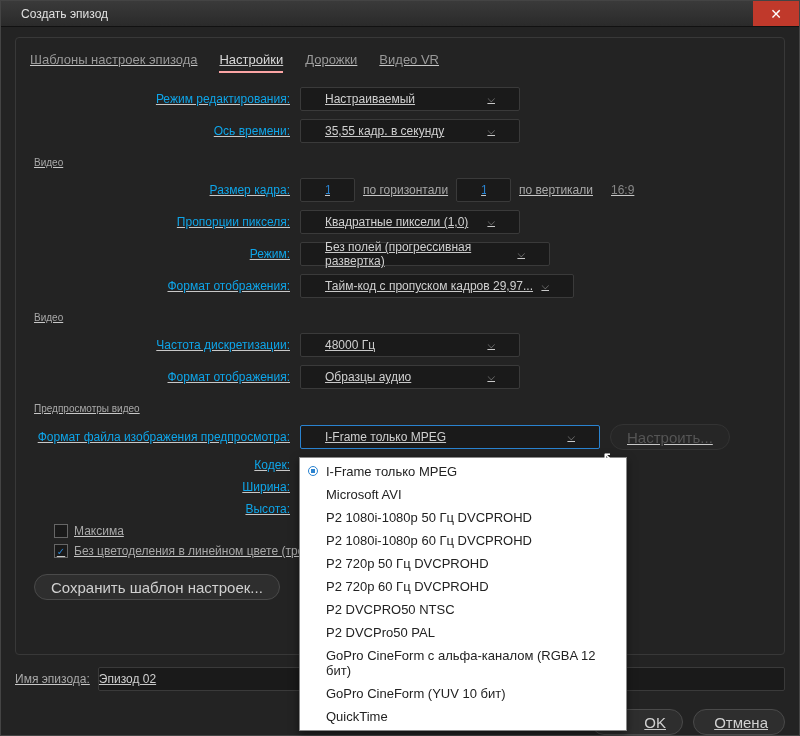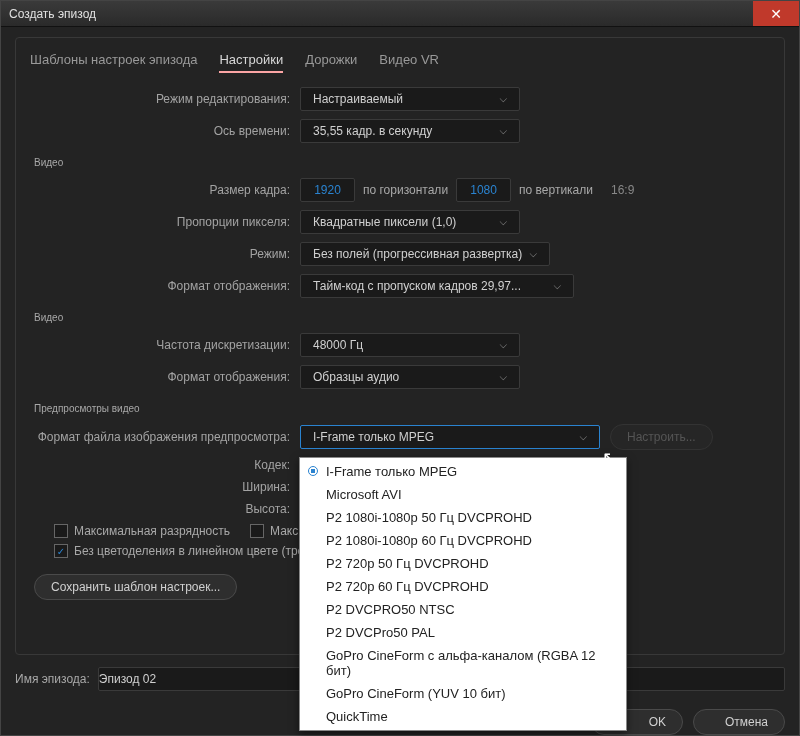--- a/index.html
+++ b/index.html
@@ -21,36 +21,37 @@
 }
 .titlebar {
   height: 26px;
   background: linear-gradient(#3a3a3a, #2a2a2a);
   display: flex;
   align-items: center;
   justify-content: space-between;
   padding-left: 8px;
   border-bottom: 1px solid #111;
 }
-.titlebar-title { color: #e0e0e0; font-size: 12px; }
+.titlebar-title { color: #e0e0e0; font-size: 12px; margin-left: 12px; }
 .titlebar-btns { display: flex; height: 100%; }
 .titlebar-btn {
   width: 46px;
   display: flex;
   align-items: center;
   justify-content: center;
   color: #fff;
   font-size: 14px;
 }
 .titlebar-close { background: #c0392b; }
 .dialog-body {
   padding: 10px 14px 14px 14px;
   background: #232323;
   height: calc(100% - 26px);
   position: relative;
+  text-decoration: underline;
 }
 .content-area {
   border: 1px solid #383838;
   border-radius: 4px;
   padding: 14px 14px 10px 14px;
   background: #232323;
   height: 618px;
 }
 .tabs {
   display: flex;
@@ -62,29 +63,29 @@
 .tab.active { color: #d8d8d8; border-bottom: 2px solid #fca5a5; }
 .row {
   display: flex;
   align-items: center;
   margin-bottom: 8px;
 }
 .row-label {
   width: 270px;
   text-align: right;
   padding-right: 10px;
-  color: #a3a3a3;
+  color: #0ea5e9;
   font-size: 12px;
 }
 .select, .input-text, .input-num {
   background: #1a1a1a;
   border: 1px solid #3a3a3a;
   color: #d0d0d0;
   height: 24px;
-  padding: 0 12px;
+  padding: 0 24px;
   font-size: 12px;
   border-radius: 2px;
 }
 .select {
   width: 220px;
   display: flex;
   align-items: center;
   justify-content: space-between;
   cursor: pointer;
 }
@@ -125,21 +126,21 @@
   color: #2a83d0;
 }
 .chk-box.checked::after { content: "✓"; }
 .btn {
   background: #2e2e2e;
   border: 1px solid #4a4a4a;
   color: #d0d0d0;
   height: 26px;
   padding: 0 16px;
   border-radius: 13px;
-  font-size: 12px;
+  font-size: 15px;
   cursor: pointer;
 }
 .btn.disabled { color: #555; border-color: #333; background: #262626; cursor: default; }
 .save-tpl { margin-top: 10px; margin-left: 4px; }
 .name-row {
   display: flex;
   align-items: center;
   margin-top: 12px;
   gap: 8px;
 }
@@ -312,24 +313,20 @@
       <div class="row">
         <div class="row-label">Ширина:</div>
       </div>
       <div class="row">
         <div class="row-label">Высота:</div>
       </div>
 
       <div class="checkbox-row">
         <label class="chk">
           <span class="chk-box"></span>
-          <span>Максимальная разрядность</span>
-        </label>
-        <label class="chk">
-          <span class="chk-box"></span>
           <span>Максима</span>
         </label>
       </div>
       <div class="checkbox-row">
         <label class="chk">
           <span class="chk-box checked"></span>
           <span>Без цветоделения в линейном цвете (требу</span>
         </label>
       </div>
 

